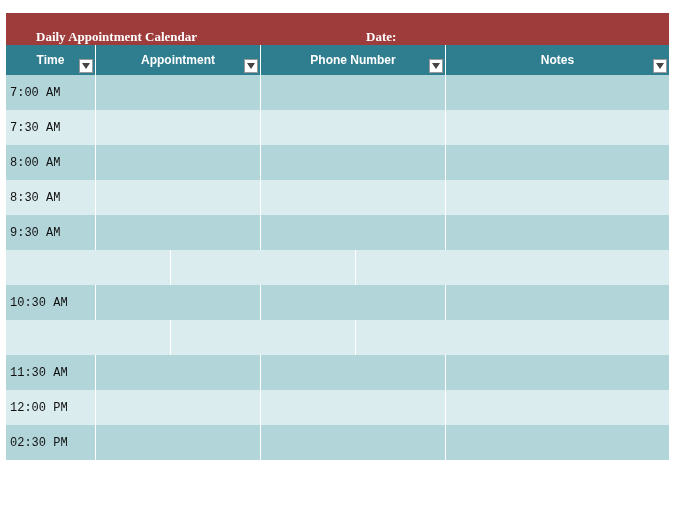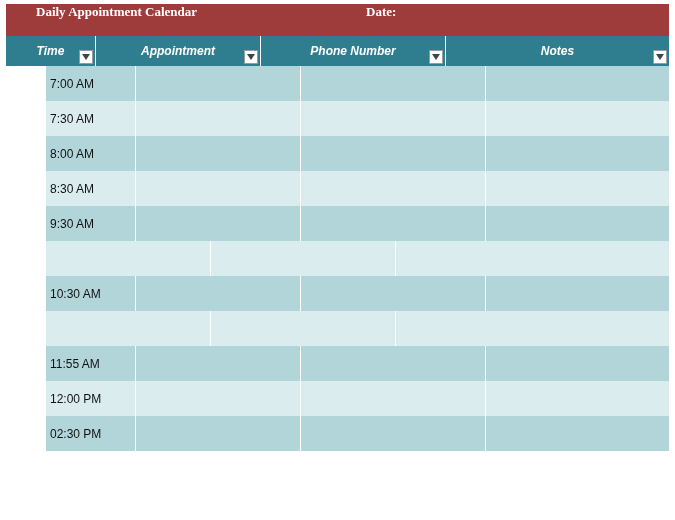--- a/index.html
+++ b/index.html
@@ -12,23 +12,24 @@
   }
   .container {
     width: 675px;
     padding: 4px 6px 0 6px;
   }
   .title-bar {
     background: #9e3b3b;
     color: #fff;
     height: 32px;
     display: flex;
-    align-items: flex-start;
+    align-items: flex-end;
     font-weight: bold;
     font-size: 13px;
+    margin-top: 9px;
   }
   .title-left {
     padding-left: 30px;
     flex: 0 0 340px;
   }
   .title-right {
     padding-left: 20px;
   }
   .header-row {
     display: flex;
@@ -40,21 +41,20 @@
     font-size: 12px;
     font-weight: bold;
   }
   .hcell {
     position: relative;
     height: 100%;
     display: flex;
     align-items: center;
     justify-content: center;
     border-right: 1px solid #fff;
-    font-style: italic;
   }
   .hcell:last-child { border-right: none; }
   .col-time { width: 90px; flex: 0 0 90px; }
   .col-appt { width: 165px; flex: 0 0 165px; }
   .col-phone { width: 185px; flex: 0 0 185px; }
   .col-notes { flex: 1; }
   .filter-btn {
     position: absolute;
     right: 2px;
     bottom: 2px;
@@ -69,24 +69,23 @@
   }
   .filter-btn svg {
     width: 8px;
     height: 6px;
     display: block;
   }
   .rows { }
   .row {
     display: flex;
     height: 35px;
-    font-family: Liberation Sans, sans-serif;
+    font-family: Liberation Mono, monospace;
     font-size: 12px;
     color: #111;
-    margin-left: 40px;
   }
   .row .cell {
     border-right: 1px solid #fff;
     display: flex;
     align-items: center;
   }
   .row .cell:last-child { border-right: none; }
   .row:nth-child(odd) { background: #b2d5da; }
   .row:nth-child(even) { background: #daecee; }
   .cell.col-time { padding-left: 4px; }
@@ -177,21 +176,21 @@
       <div class="cell col-appt"></div>
       <div class="cell col-phone"></div>
       <div class="cell col-notes"></div>
     </div>
     <div class="row">
       <div class="cell col-appt"></div>
       <div class="cell col-phone"></div>
       <div class="cell col-notes"></div>
     </div>
     <div class="row">
-      <div class="cell col-time">11:55 AM</div>
+      <div class="cell col-time">11:30 AM</div>
       <div class="cell col-appt"></div>
       <div class="cell col-phone"></div>
       <div class="cell col-notes"></div>
     </div>
     <div class="row">
       <div class="cell col-time">12:00 PM</div>
       <div class="cell col-appt"></div>
       <div class="cell col-phone"></div>
       <div class="cell col-notes"></div>
     </div>

